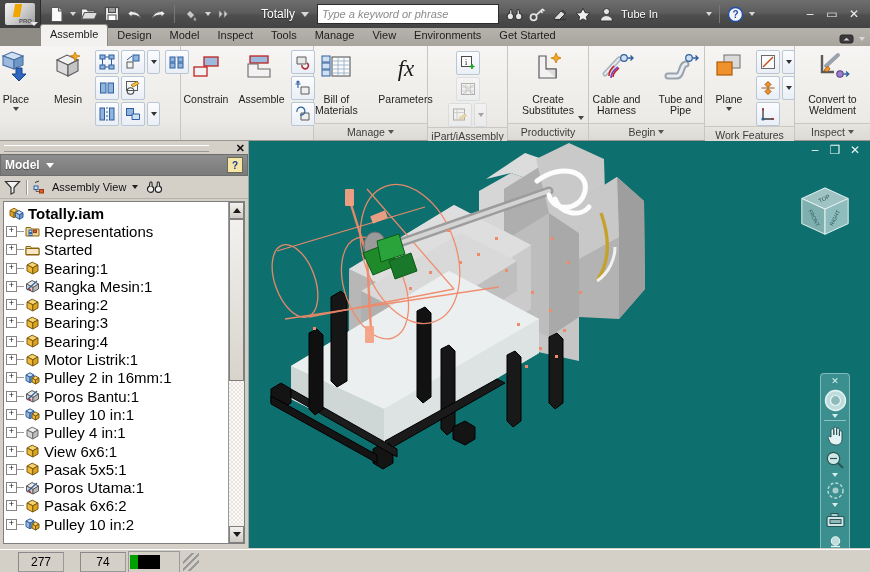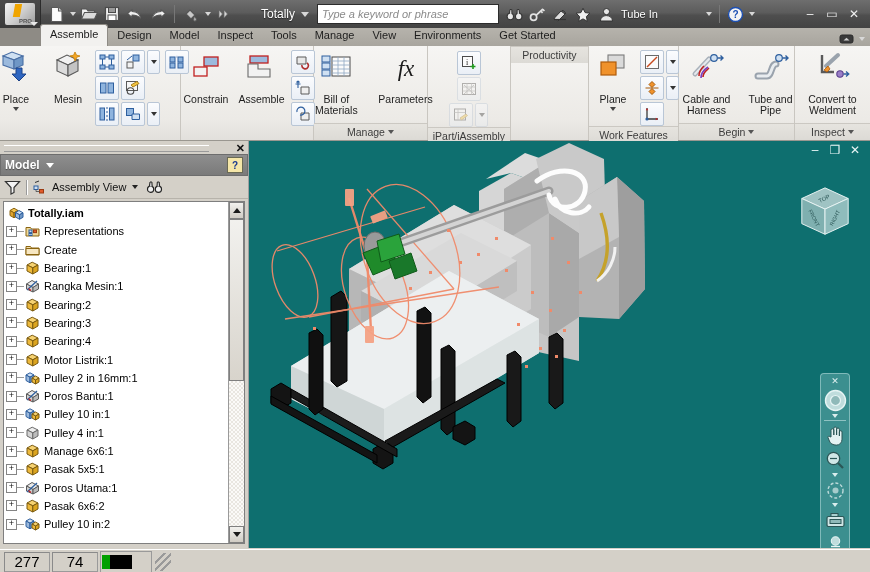--- a/index.html
+++ b/index.html
@@ -198,21 +198,21 @@
   }
   .tree{flex:1;padding:2px 0 0 2px;overflow:hidden;}
   .trow{display:flex;align-items:center;height:18.3px;white-space:nowrap;}
   .texp{
     width:9px;height:9px;border:1px solid #848484;background:#fff;
     display:flex;align-items:center;justify-content:center;
     font-size:9px;line-height:7px;color:#111;margin-right:0px;flex:0 0 auto;
     font-family:"Liberation Mono",monospace;
   }
   .tdash{width:7px;height:1px;background:#9a9a9a;flex:0 0 auto;}
-  .tlbl{font-size:11px;color:#000;margin-left:3px;}
+  .tlbl{font-size:15px;color:#000;margin-left:3px;}
   .tlbl.root{font-weight:bold;}
   .troot{padding-left:2px;}
   .ticon{width:17px;height:15px;flex:0 0 auto;display:flex;align-items:center;justify-content:center;}
   .tree-scroll{
     width:15px;background:#d4d0c8;border-left:1px solid #9a9a9a;
     display:flex;flex-direction:column;position:relative;
   }
   .sc-btn{
     height:15px;background:linear-gradient(to bottom,#f2f1ee,#d0ccc4);
     border:1px solid #7f7f7f;display:flex;align-items:center;justify-content:center;
@@ -257,22 +257,22 @@
     position:absolute;left:0;top:549px;width:870px;height:23px;
     background:#d4d0c8;border-top:1px solid #fff;
     display:flex;align-items:center;padding:0 2px;
   }
   .st-msg{
     flex:1;height:19px;line-height:19px;font-size:11px;color:#000;padding-left:3px;
   }
   .st-field{
     width:44px;height:18px;border:1px solid #9a9a9a;
     border-top-color:#8a8a8a;border-left-color:#8a8a8a;
-    background:#d4d0c8;margin-left:2px;
-    display:flex;align-items:center;justify-content:center;font-size:15px;color:#000;
+    background:#d4d0c8;margin-left:16px;
+    display:flex;align-items:center;justify-content:center;font-size:12px;color:#000;
   }
   .st-prog{
     width:48px;height:18px;border:1px solid #9a9a9a;background:#d4d0c8;
     margin-left:2px;display:flex;align-items:center;padding:1px;
   }
   .st-prog .pb{height:14px;}
   .st-grip{
     width:16px;height:18px;margin-left:3px;
     background:
       linear-gradient(135deg,transparent 45%,#9a9a9a 45%,#9a9a9a 55%,transparent 55%),
@@ -621,70 +621,35 @@
             <div class="scar dis"></div>
           </div>
         </div>
       </div>
       <div class="panel-label">
         <span>iPart/iAssembly</span>
       </div>
     </div>
 
     <div class="panel" style="width:80px">
-      <div class="panel-label">
-        <span>Productivity</span>
-      </div>
-    </div>
-
-    <div class="panel" style="width:89px">
       <div class="panel-body">
         <div class="bigbtn">
           <div class="bi">
-            <svg width="32" height="30" viewBox="0 0 32 30">
-              <rect x="11" y="3" width="16" height="13" fill="#dadada" stroke="#7a7a7a" stroke-width="1.1"></rect>
-              <rect x="4" y="10" width="15" height="13" fill="#f0922b" stroke="#b05d0a" stroke-width="1.2"></rect>
+            <svg width="34" height="30" viewBox="0 0 34 30">
+              <path d="M8 4h7v13h10v9H8z" fill="#f2f2f2" stroke="#5a5a5a" stroke-width="1.2"></path>
+              <path d="M15 17h10v9" fill="#dcdcdc" stroke="#5a5a5a" stroke-width="1.1"></path>
+              <path d="M25 1l1.6 3.5L30 6l-3.4 1.4L25 11l-1.5-3.6L20 6l3.5-1z" fill="#f5a623" stroke="#c47d05" stroke-width=".8"></path>
             </svg>
           </div>
-          <div class="bt">Plane</div>
-          <div class="dcar"></div>
-        </div>
-        <div class="smallgrid">
-          <div class="smallrow">
-            <div class="sbtn">
-              <svg width="16" height="16" viewBox="0 0 16 16">
-                  <rect x="1.5" y="1.5" width="13" height="13" fill="#fbfbfb" stroke="#6a6a6a"></rect>
-                  <path d="M3 13L13 3" stroke="#c84a1e" stroke-width="1.5"></path>
-                </svg>
-            </div>
-            <div class="scar"></div>
-          </div>
-          <div class="smallrow">
-            <div class="sbtn">
-              <svg width="16" height="16" viewBox="0 0 16 16">
-                  <path d="M8 1.5l3 3-3 3-3-3z" fill="#f0922b" stroke="#a85b0a"></path>
-                  <path d="M8 8.5l3 3-3 3-3-3z" fill="#f0922b" stroke="#a85b0a"></path>
-                  <path d="M1.5 8h13" stroke="#a85b0a" stroke-width="1"></path>
-                </svg>
-            </div>
-            <div class="scar"></div>
-          </div>
-          <div class="smallrow">
-            <div class="sbtn">
-              <svg width="16" height="16" viewBox="0 0 16 16">
-                  <path d="M3 2v11h11" stroke="#3a3a3a" stroke-width="1.3" fill="none"></path>
-                  <circle cx="3" cy="13" r="1.6" fill="#2e5f9e"></circle>
-                  <path d="M3 2l-1.2 2.2h2.4zM14 13l-2.2-1.2v2.4z" fill="#c02020"></path>
-                </svg>
-            </div>
-          </div>
+          <div class="bt two" style="width:68px">Create Substitutes</div>
+          <div class="dcar" style="position:absolute;right:4px;bottom:20px"></div>
         </div>
       </div>
       <div class="panel-label">
-        <span>Work Features</span>
+        <span>Productivity</span>
       </div>
     </div>
 
     <div class="panel" style="width:115px">
       <div class="panel-body">
         <div class="bigbtn">
           <div class="bi">
             <svg width="36" height="30" viewBox="0 0 36 30">
               <path d="M6 22L20 7" stroke="#aab2bb" stroke-width="5" stroke-linecap="round"></path>
               <path d="M6 22L20 7" stroke="#e6eaee" stroke-width="2" stroke-linecap="round"></path>
@@ -707,20 +672,68 @@
           </div>
           <div class="bt two" style="width:50px">Tube and Pipe</div>
         </div>
       </div>
       <div class="panel-label">
         <span>Begin</span>
         <span class="lbl-caret"></span>
       </div>
     </div>
 
+    <div class="panel" style="width:89px">
+      <div class="panel-body">
+        <div class="bigbtn">
+          <div class="bi">
+            <svg width="32" height="30" viewBox="0 0 32 30">
+              <rect x="11" y="3" width="16" height="13" fill="#dadada" stroke="#7a7a7a" stroke-width="1.1"></rect>
+              <rect x="4" y="10" width="15" height="13" fill="#f0922b" stroke="#b05d0a" stroke-width="1.2"></rect>
+            </svg>
+          </div>
+          <div class="bt">Plane</div>
+          <div class="dcar"></div>
+        </div>
+        <div class="smallgrid">
+          <div class="smallrow">
+            <div class="sbtn">
+              <svg width="16" height="16" viewBox="0 0 16 16">
+                  <rect x="1.5" y="1.5" width="13" height="13" fill="#fbfbfb" stroke="#6a6a6a"></rect>
+                  <path d="M3 13L13 3" stroke="#c84a1e" stroke-width="1.5"></path>
+                </svg>
+            </div>
+            <div class="scar"></div>
+          </div>
+          <div class="smallrow">
+            <div class="sbtn">
+              <svg width="16" height="16" viewBox="0 0 16 16">
+                  <path d="M8 1.5l3 3-3 3-3-3z" fill="#f0922b" stroke="#a85b0a"></path>
+                  <path d="M8 8.5l3 3-3 3-3-3z" fill="#f0922b" stroke="#a85b0a"></path>
+                  <path d="M1.5 8h13" stroke="#a85b0a" stroke-width="1"></path>
+                </svg>
+            </div>
+            <div class="scar"></div>
+          </div>
+          <div class="smallrow">
+            <div class="sbtn">
+              <svg width="16" height="16" viewBox="0 0 16 16">
+                  <path d="M3 2v11h11" stroke="#3a3a3a" stroke-width="1.3" fill="none"></path>
+                  <circle cx="3" cy="13" r="1.6" fill="#2e5f9e"></circle>
+                  <path d="M3 2l-1.2 2.2h2.4zM14 13l-2.2-1.2v2.4z" fill="#c02020"></path>
+                </svg>
+            </div>
+          </div>
+        </div>
+      </div>
+      <div class="panel-label">
+        <span>Work Features</span>
+      </div>
+    </div>
+
     <div class="panel" style="width:75px;border-right:none">
       <div class="panel-body">
         <div class="bigbtn">
           <div class="bi">
             <svg width="34" height="30" viewBox="0 0 34 30">
               <path d="M6 3v17h12" fill="none" stroke="#5a5a5a" stroke-width="2.4"></path>
               <path d="M10 14L22 3" stroke="#9aa3ad" stroke-width="4" stroke-linecap="round"></path>
               <path d="M8 18l4-4 2 3-3 3z" fill="#f0922b" stroke="#b05d0a" stroke-width=".8"></path>
               <circle cx="24" cy="22" r="3.2" fill="#9b7fc7" stroke="#5a3f8e" stroke-width="1.1"></circle>
               <path d="M27.5 22h5M30 19.5L32.8 22 30 24.5" fill="none" stroke="#2e5f9e" stroke-width="1.3"></path>
@@ -804,21 +817,21 @@
           </div>
           <div class="trow">
             <span class="texp">+</span>
             <span class="tdash"></span>
             <span class="ticon">
               <svg width="15" height="14" viewBox="0 0 15 14">
                 <path d="M1 3.5h4.5l1 1.5H14v7H1z" fill="#f3ddaa" stroke="#8a6410"></path>
                 <path d="M1 5.5h13v6H1z" fill="#f7e7c2" stroke="#8a6410"></path>
               </svg>
             </span>
-            <span class="tlbl">Create</span>
+            <span class="tlbl">Started</span>
           </div>
           <div class="trow">
             <span class="texp">+</span>
             <span class="tdash"></span>
             <span class="ticon">
               <svg width="15" height="14" viewBox="0 0 15 14">
                 <path d="M2 4L7.2 1.2 13 4 7.8 6.8z" fill="#f6d271" stroke="#7a5a10"></path>
                 <path d="M2 4v6l5.8 3V6.8z" fill="#edb93c" stroke="#7a5a10"></path>
                 <path d="M7.8 6.8L13 4v6l-5.2 3z" fill="#dba41f" stroke="#7a5a10"></path>
               </svg>
@@ -946,21 +959,21 @@
           <div class="trow">
             <span class="texp">+</span>
             <span class="tdash"></span>
             <span class="ticon">
               <svg width="15" height="14" viewBox="0 0 15 14">
                 <path d="M2 4L7.2 1.2 13 4 7.8 6.8z" fill="#f6d271" stroke="#7a5a10"></path>
                 <path d="M2 4v6l5.8 3V6.8z" fill="#edb93c" stroke="#7a5a10"></path>
                 <path d="M7.8 6.8L13 4v6l-5.2 3z" fill="#dba41f" stroke="#7a5a10"></path>
               </svg>
             </span>
-            <span class="tlbl">Manage 6x6:1</span>
+            <span class="tlbl">View 6x6:1</span>
           </div>
           <div class="trow">
             <span class="texp">+</span>
             <span class="tdash"></span>
             <span class="ticon">
               <svg width="15" height="14" viewBox="0 0 15 14">
                 <path d="M2 4L7.2 1.2 13 4 7.8 6.8z" fill="#f6d271" stroke="#7a5a10"></path>
                 <path d="M2 4v6l5.8 3V6.8z" fill="#edb93c" stroke="#7a5a10"></path>
                 <path d="M7.8 6.8L13 4v6l-5.2 3z" fill="#dba41f" stroke="#7a5a10"></path>
               </svg>

